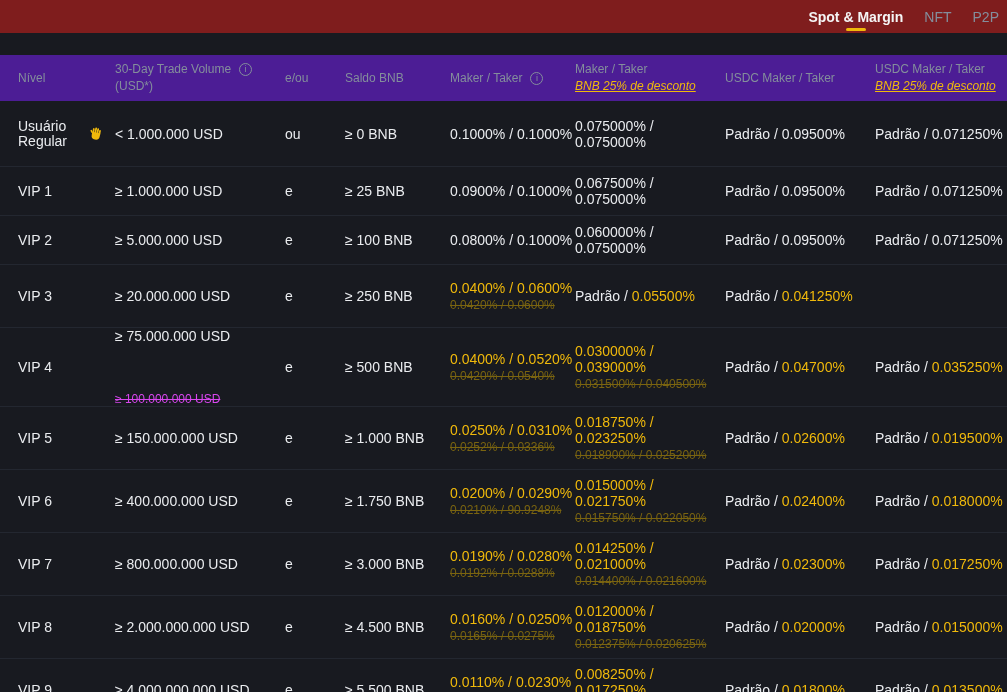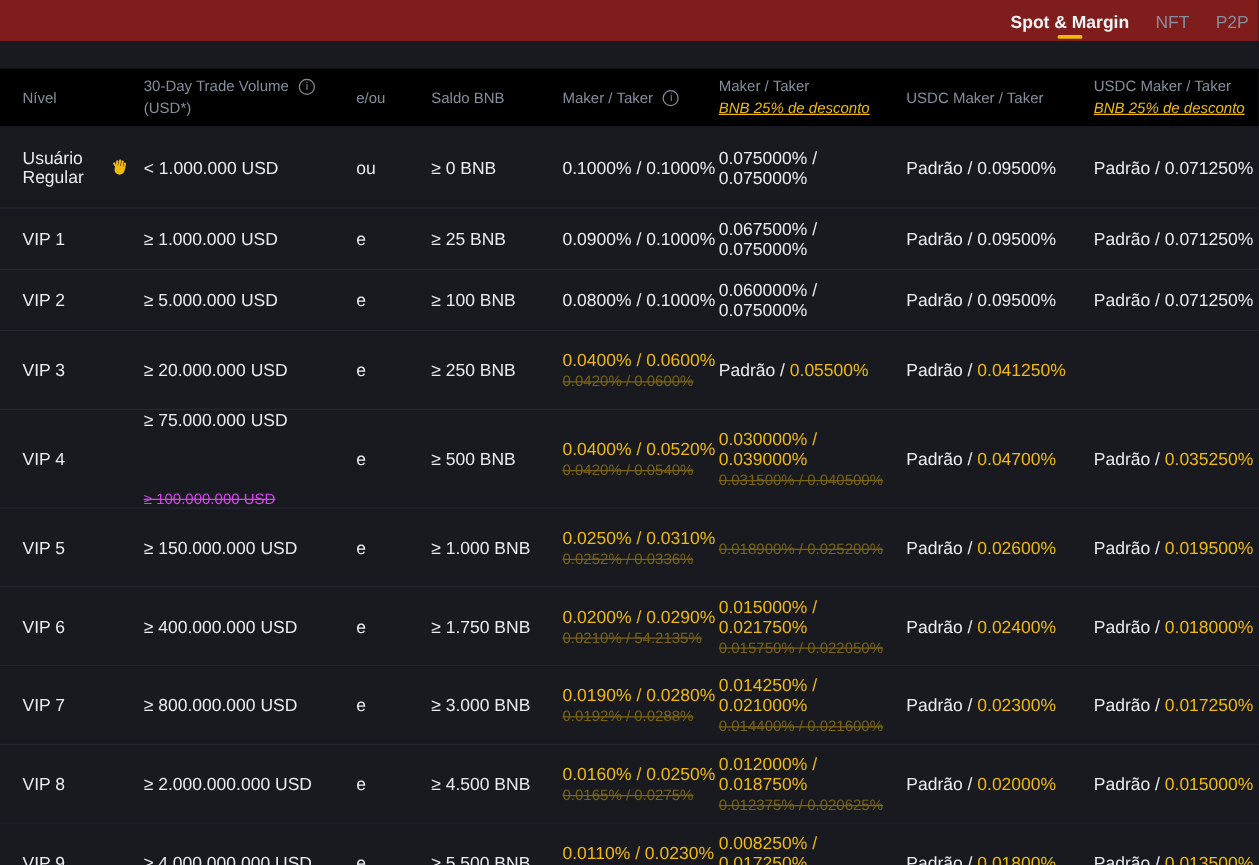--- a/index.html
+++ b/index.html
@@ -26,21 +26,21 @@
     width: 20px; height: 3px; background: #f0b90b; border-radius: 2px;
   }
   .gap { height: 22px; background: #181a20; }
 
   
   .grid {
     display: grid;
     grid-template-columns: 115px 170px 60px 105px 125px 150px 150px 1fr;
   }
   .thead {
-    background: #000000; min-height: 46px; align-items: center;
+    background: #4c1d95; min-height: 46px; align-items: center;
     font-size: 12px; color: #848e9c;
   }
   .th { display: flex; flex-direction: column; justify-content: center; line-height: 17px; }
   .col-first { padding-left: 18px; }
   .row-line { display: flex; align-items: center; }
   .link { color: #f0b90b; text-decoration: underline; cursor: pointer; width: fit-content; font-style: italic; }
   .info {
     display: inline-flex; align-items: center; justify-content: center;
     width: 13px; height: 13px; flex-shrink: 0;
     border: 1px solid #848e9c; border-radius: 50%;
@@ -345,20 +345,21 @@
       <span>e</span>
     </div>
     <div class="td">
       <span>≥ 1.000 BNB</span>
     </div>
     <div class="td">
       <span class="fee-main">0.0250% / 0.0310%</span>
       <span class="old">0.0252% / 0.0336%</span>
     </div>
     <div class="td">
+      <span class="fee-main">0.018750% / 0.023250%</span>
       <span class="old">0.018900% / 0.025200%</span>
     </div>
     <div class="td">
       <span class="row-line">
         <span>Padrão</span>
         <span class="sep"> / </span>
         <span class="val">0.02600%</span>
       </span>
     </div>
     <div class="td">
@@ -381,21 +382,21 @@
 
     </div>
     <div class="td">
       <span>e</span>
     </div>
     <div class="td">
       <span>≥ 1.750 BNB</span>
     </div>
     <div class="td">
       <span class="fee-main">0.0200% / 0.0290%</span>
-      <span class="old">0.0210% / 54.2135%</span>
+      <span class="old">0.0210% / 90.9248%</span>
     </div>
     <div class="td">
       <span class="fee-main">0.015000% / 0.021750%</span>
       <span class="old">0.015750% / 0.022050%</span>
     </div>
     <div class="td">
       <span class="row-line">
         <span>Padrão</span>
         <span class="sep"> / </span>
         <span class="val">0.02400%</span>

